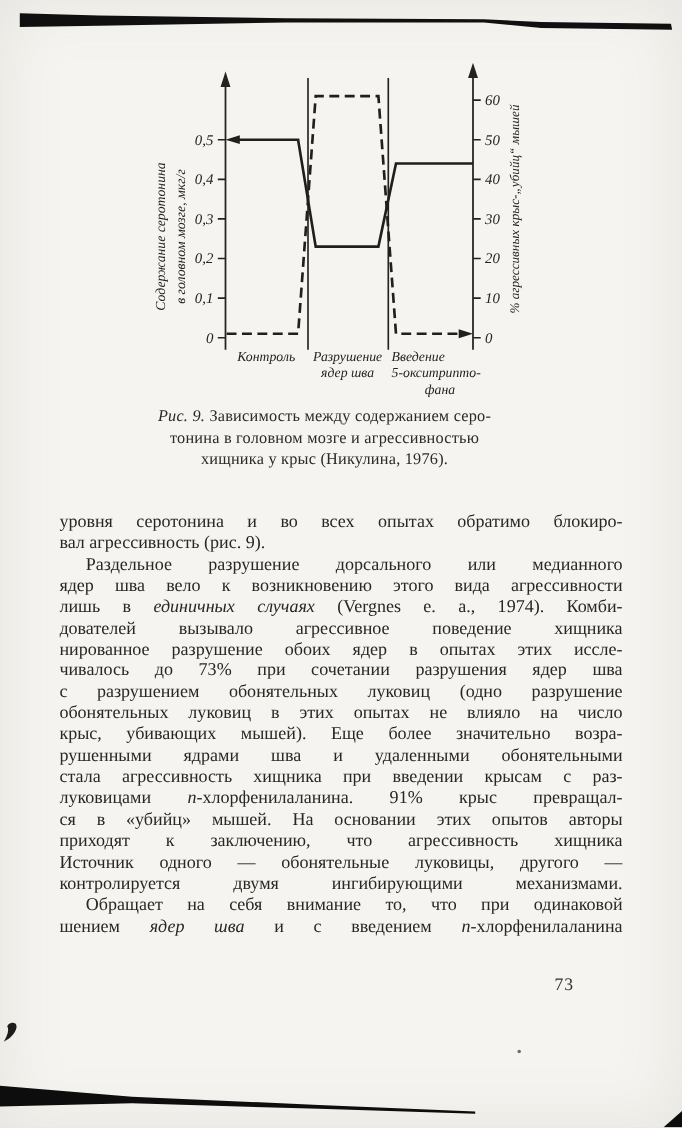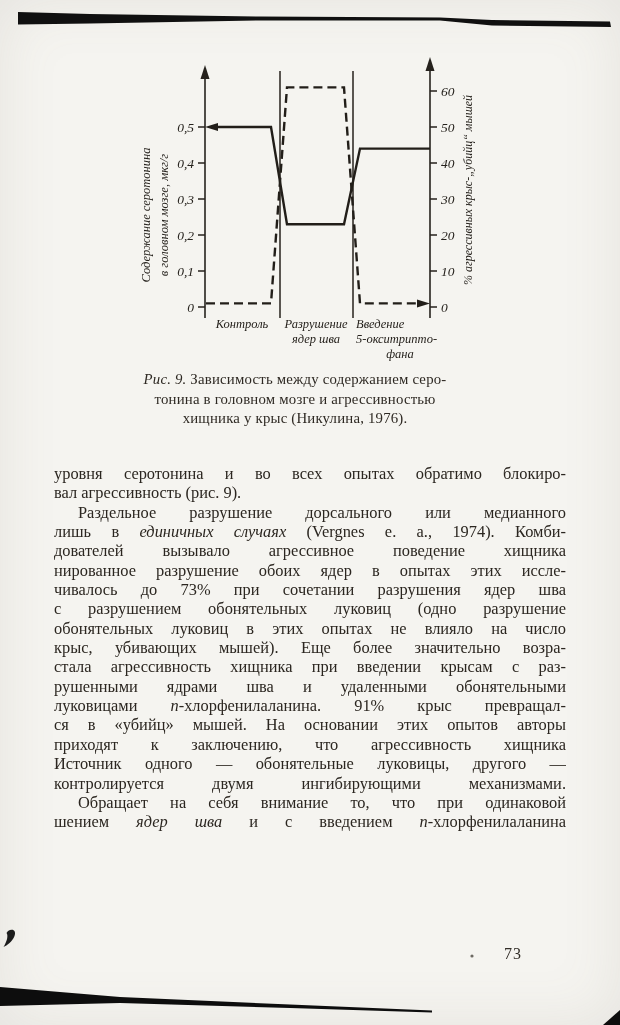--- a/index.html
+++ b/index.html
@@ -22,21 +22,21 @@
     position:absolute;left:54px;top:440px;width:512px;
     font-size:16.4px;color:#2b2620;margin-top:24px;
   }
   .jline{
     height:19.35px;line-height:19.35px;overflow:hidden;
     text-align:justify;text-align-last:justify;
   }
   .jline.last{text-align-last:left;}
   .jline.indent{text-indent:24px;}
   .page-number{
-    position:absolute;left:504px;top:945px;font-size:16px;color:#322d27;
+    position:absolute;left:504px;top:887px;font-size:16px;color:#322d27;
     letter-spacing:1px;
   }
   i{font-style:italic;}
 </style>
 </head>
 <body>
 
 <div class="page">
 
   <svg class="artifact-layer" width="620" height="1025" viewBox="0 0 620 1025">
@@ -112,29 +112,30 @@
   <div class="caption" id="caption">
       <div><i>Рис. 9.</i> Зависимость между содержанием серо-</div>
       <div>тонина в головном мозге и агрессивностью</div>
       <div>хищника у крыс (Никулина, 1976).</div>
     </div>
 
   <div class="body-text" id="body-text">
       <div class="jline">уровня серотонина и во всех опытах обратимо блокиро-</div>
       <div class="jline last">вал агрессивность (рис. 9).</div>
       <div class="jline indent">Раздельное разрушение дорсального или медианного</div>
+      <div class="jline">ядер шва вело к возникновению этого вида агрессивности</div>
       <div class="jline">лишь в <i>единичных случаях</i> (Vergnes e. a., 1974). Комби-</div>
       <div class="jline">дователей вызывало агрессивное поведение хищника</div>
       <div class="jline">нированное разрушение обоих ядер в опытах этих иссле-</div>
       <div class="jline">чивалось до 73% при сочетании разрушения ядер шва</div>
       <div class="jline">с разрушением обонятельных луковиц (одно разрушение</div>
       <div class="jline">обонятельных луковиц в этих опытах не влияло на число</div>
       <div class="jline">крыс, убивающих мышей). Еще более значительно возра-</div>
+      <div class="jline">рушенными ядрами шва и удаленными обонятельными</div>
       <div class="jline">стала агрессивность хищника при введении крысам с раз-</div>
-      <div class="jline">рушенными ядрами шва и удаленными обонятельными</div>
       <div class="jline">луковицами <i>n</i>-хлорфенилаланина. 91% крыс превращал-</div>
       <div class="jline">ся в «убийц» мышей. На основании этих опытов авторы</div>
       <div class="jline">приходят к заключению, что агрессивность хищника</div>
       <div class="jline">Источник одного — обонятельные луковицы, другого —</div>
       <div class="jline">контролируется двумя ингибирующими механизмами.</div>
       <div class="jline indent">Обращает на себя внимание то, что при одинаковой</div>
       <div class="jline">шением <i>ядер шва</i> и с введением <i>n</i>-хлорфенилаланина</div>
     </div>
 
   <div class="page-number">73</div>

